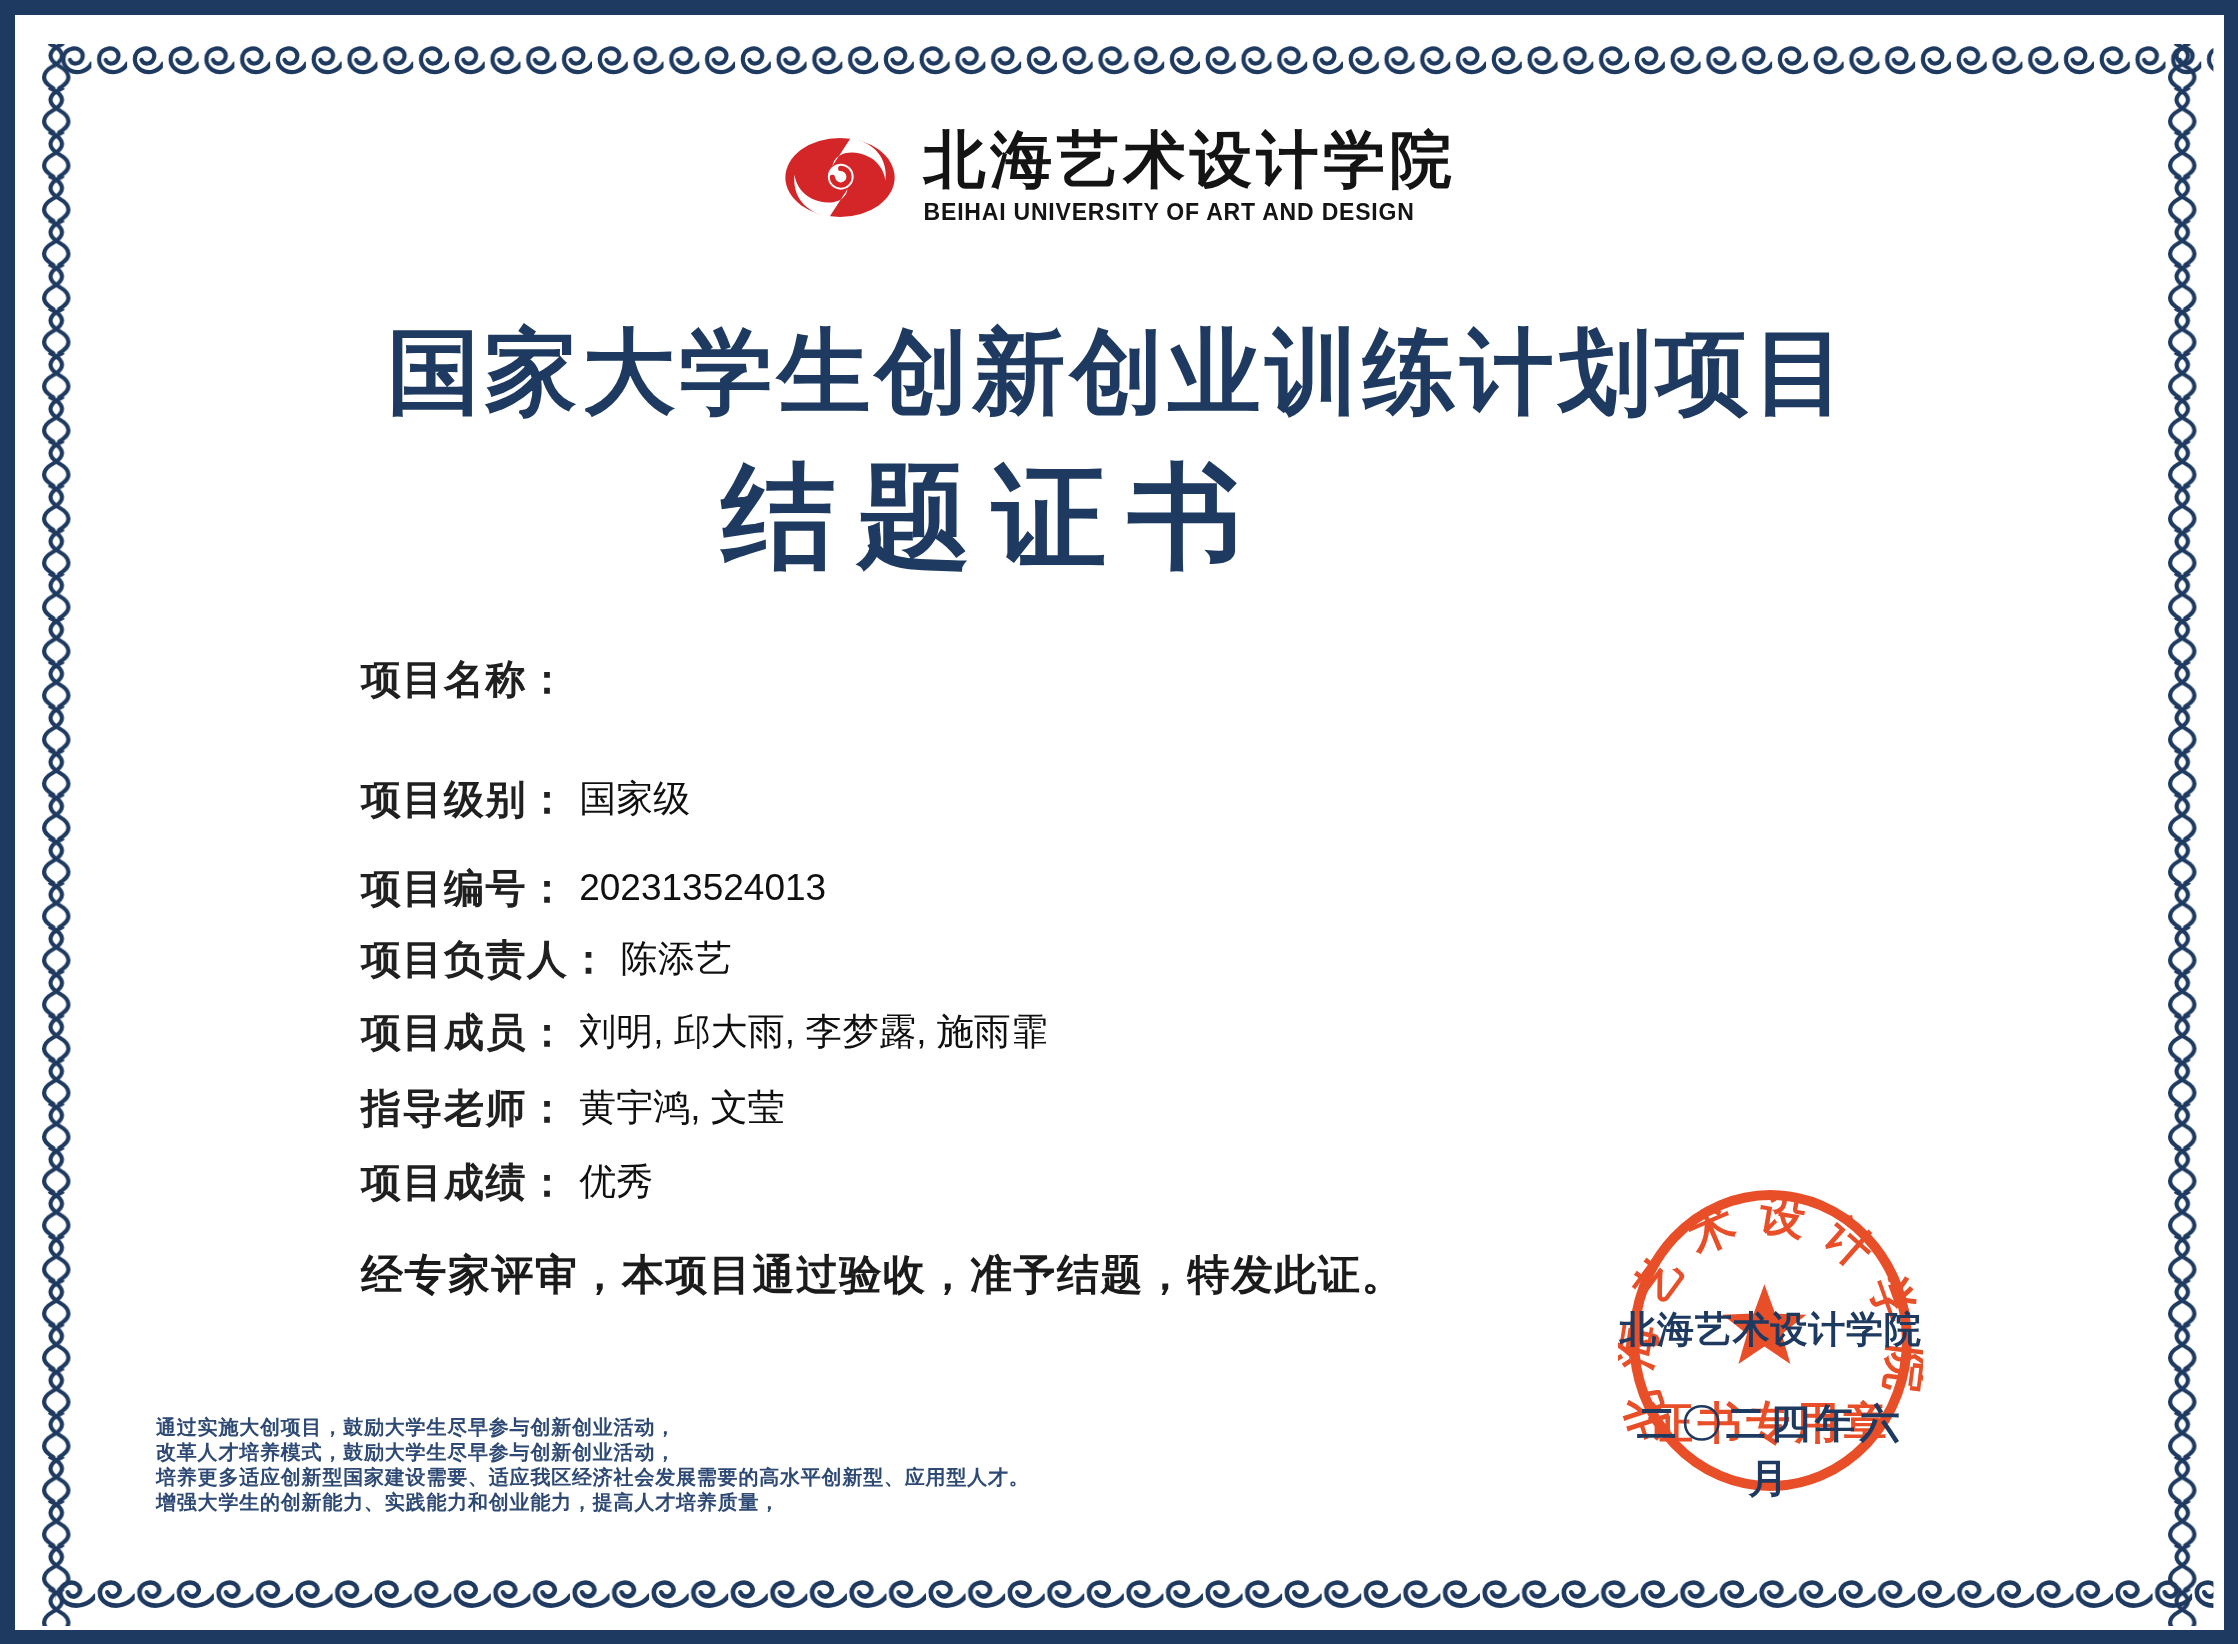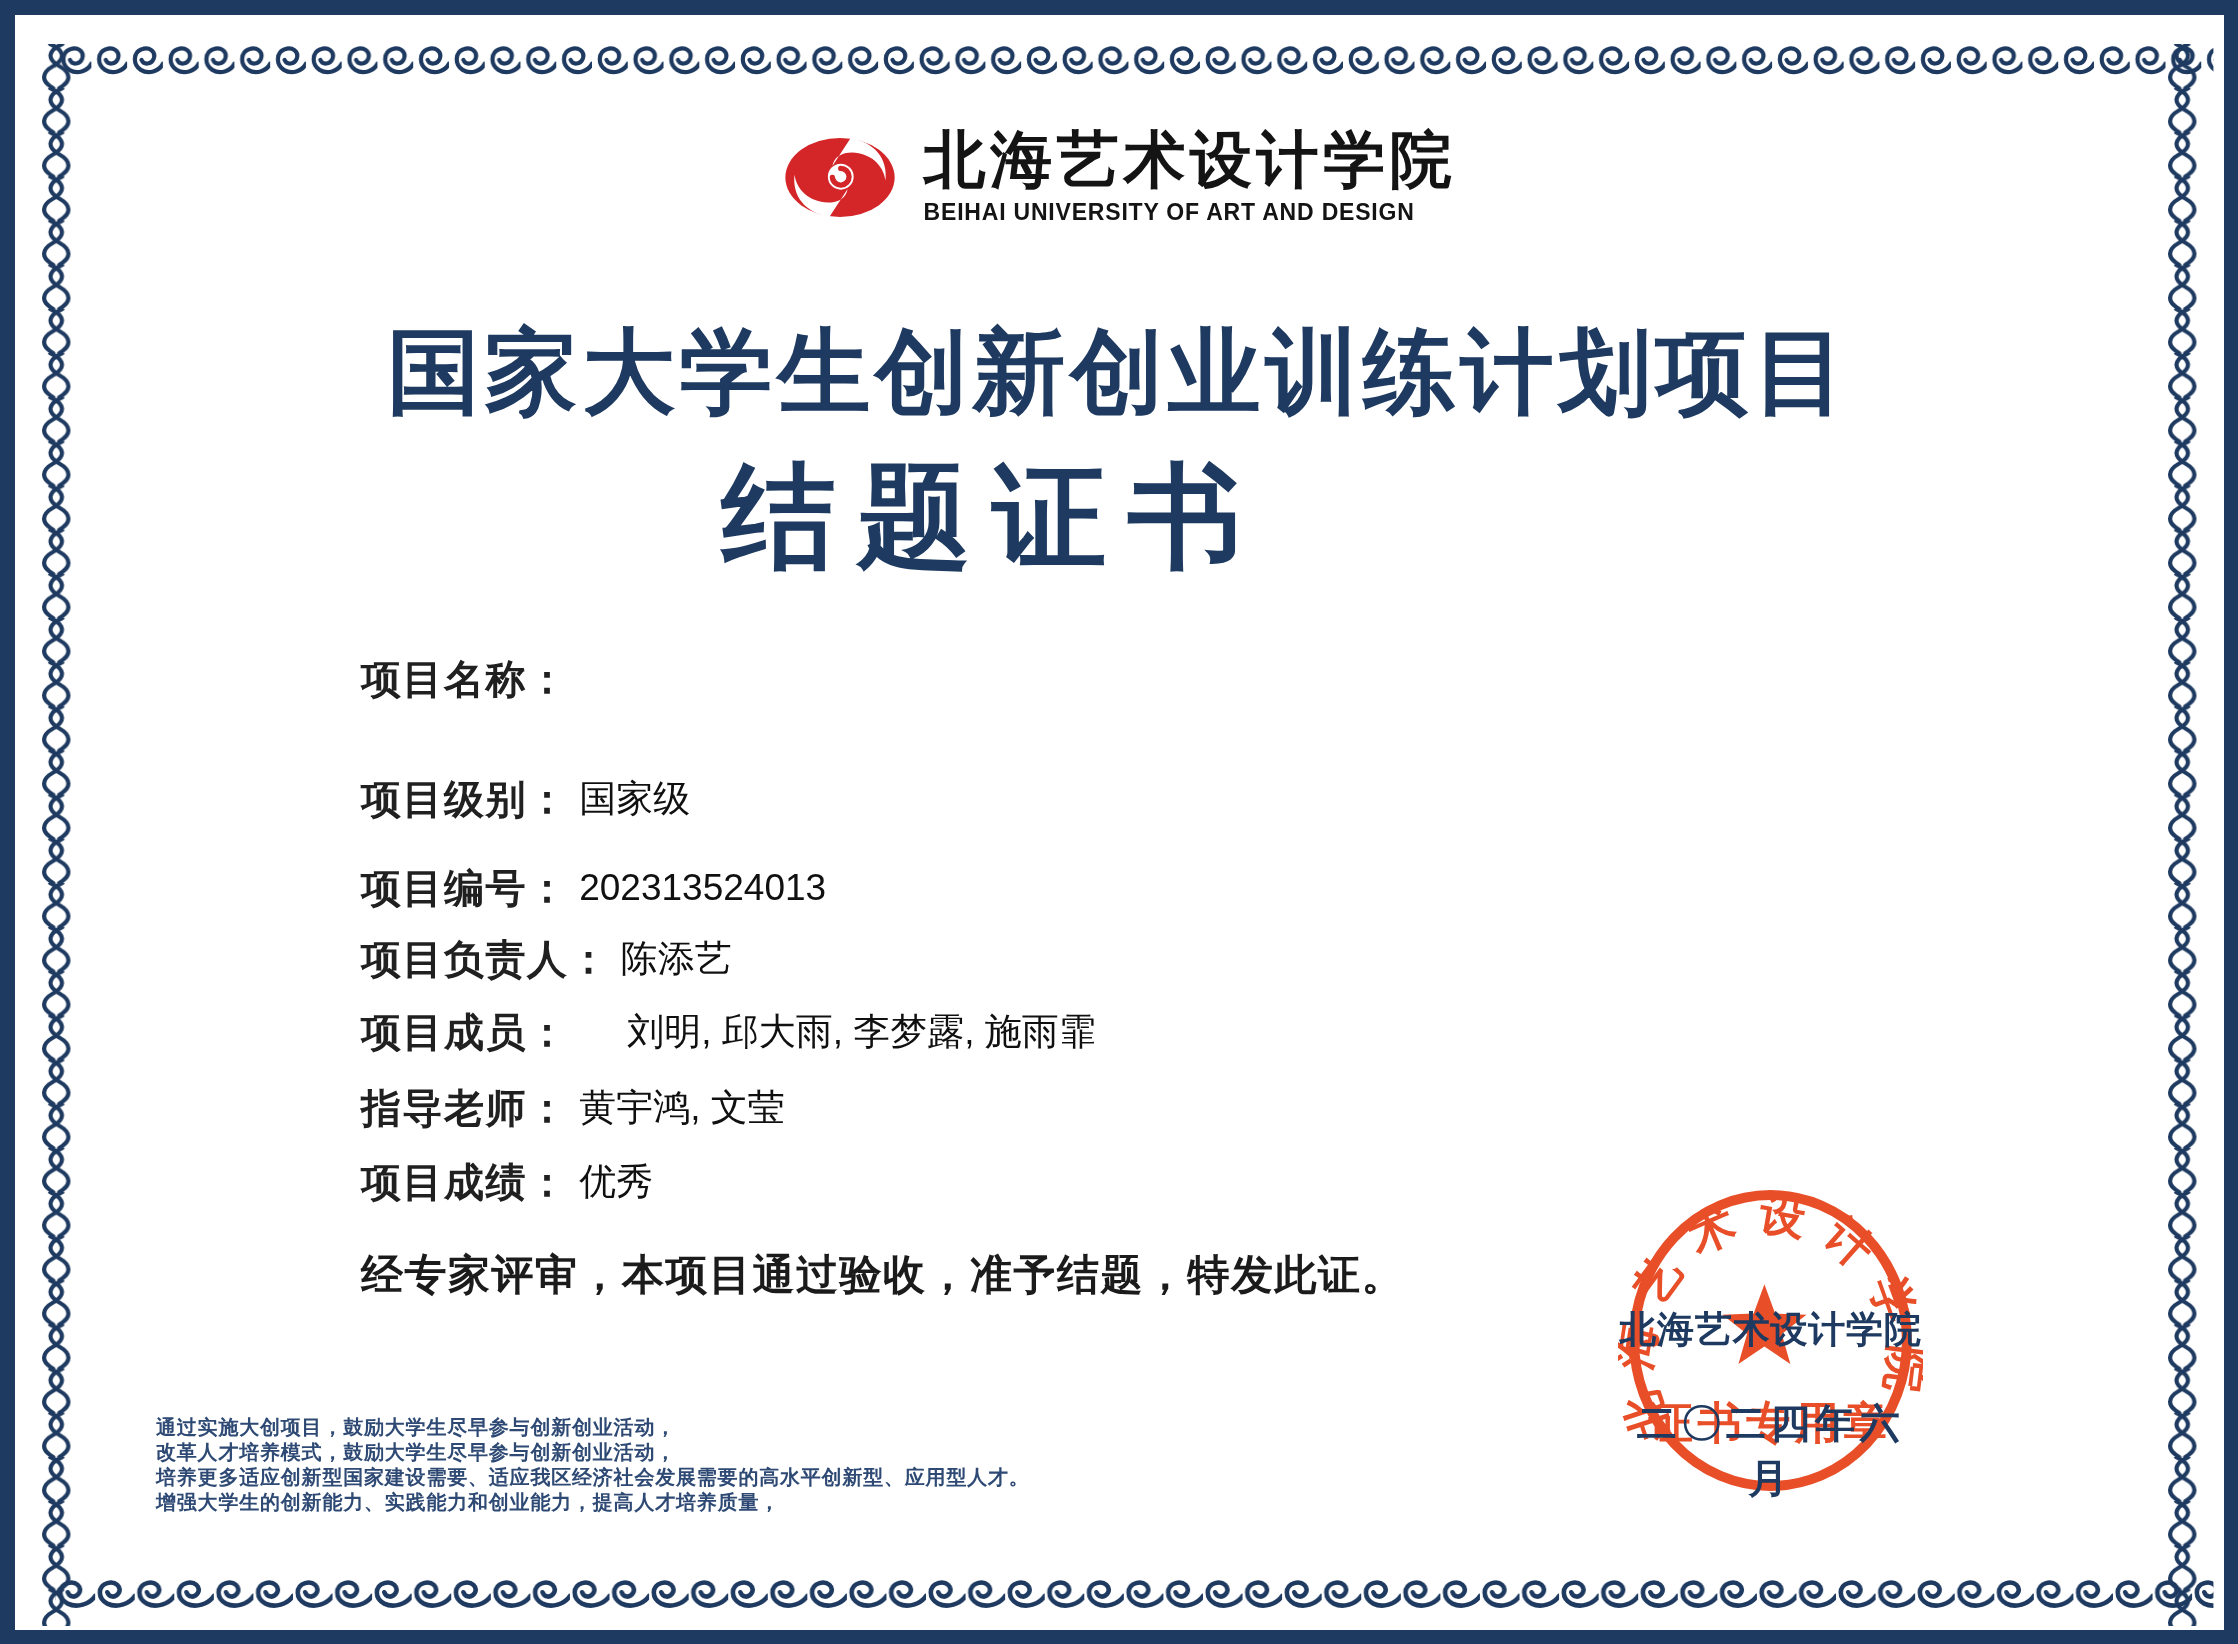--- a/index.html
+++ b/index.html
@@ -49,21 +49,21 @@
     font-size:40px;font-weight:700;color:#202020;letter-spacing:1.5px;white-space:nowrap;line-height:1.3;
   }
   .field-value{
     font-size:37px;font-weight:400;color:#101010;line-height:1.3;margin-left:10.7px;padding-top:2.3px;
   }
   .row-name{top:638px;align-items:center;}
   .row-name .field-value{width:1221px;line-height:1.42;word-break:break-all;padding-top:0;}
   .row-level{top:758px;}
   .row-number{top:847px;}
   .row-leader{top:918px;}
-  .row-members{top:991px;gap:48px;}
+  .row-members{top:991px;}
   .row-advisor{top:1067px;}
   .row-grade{top:1141px;}
 
   .statement{
     position:absolute;left:346px;top:1232px;
     font-size:42px;font-weight:700;color:#1b1b1b;letter-spacing:1.5px;
   }
 
   .footnote{
     position:absolute;left:141px;top:1400px;

